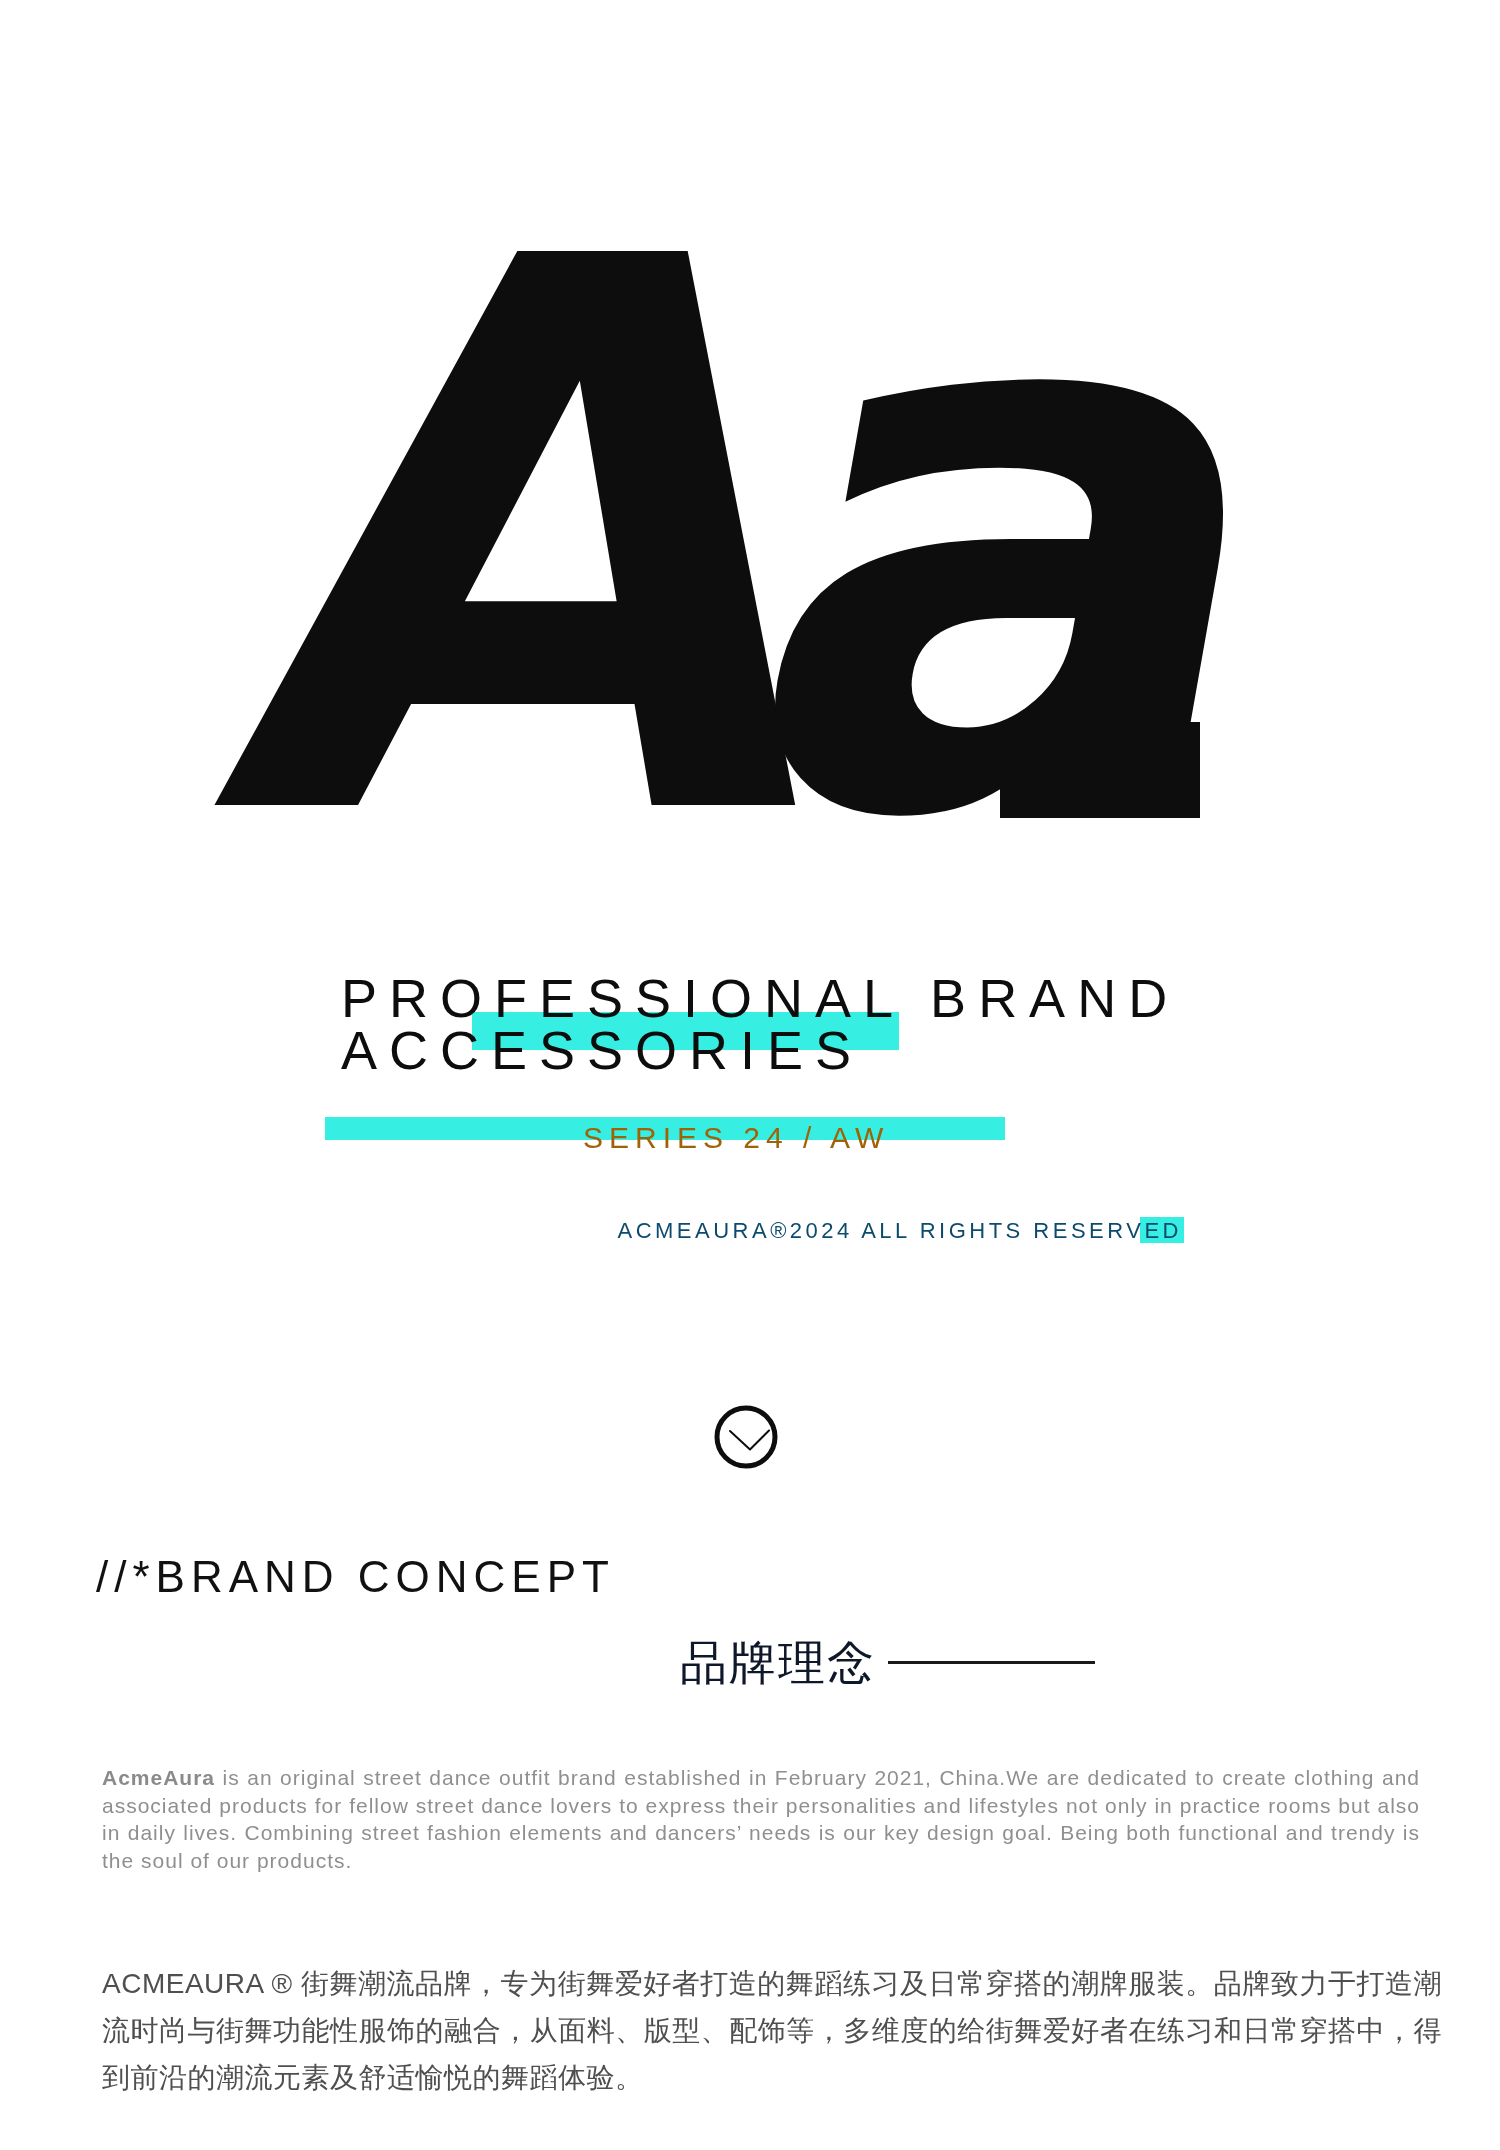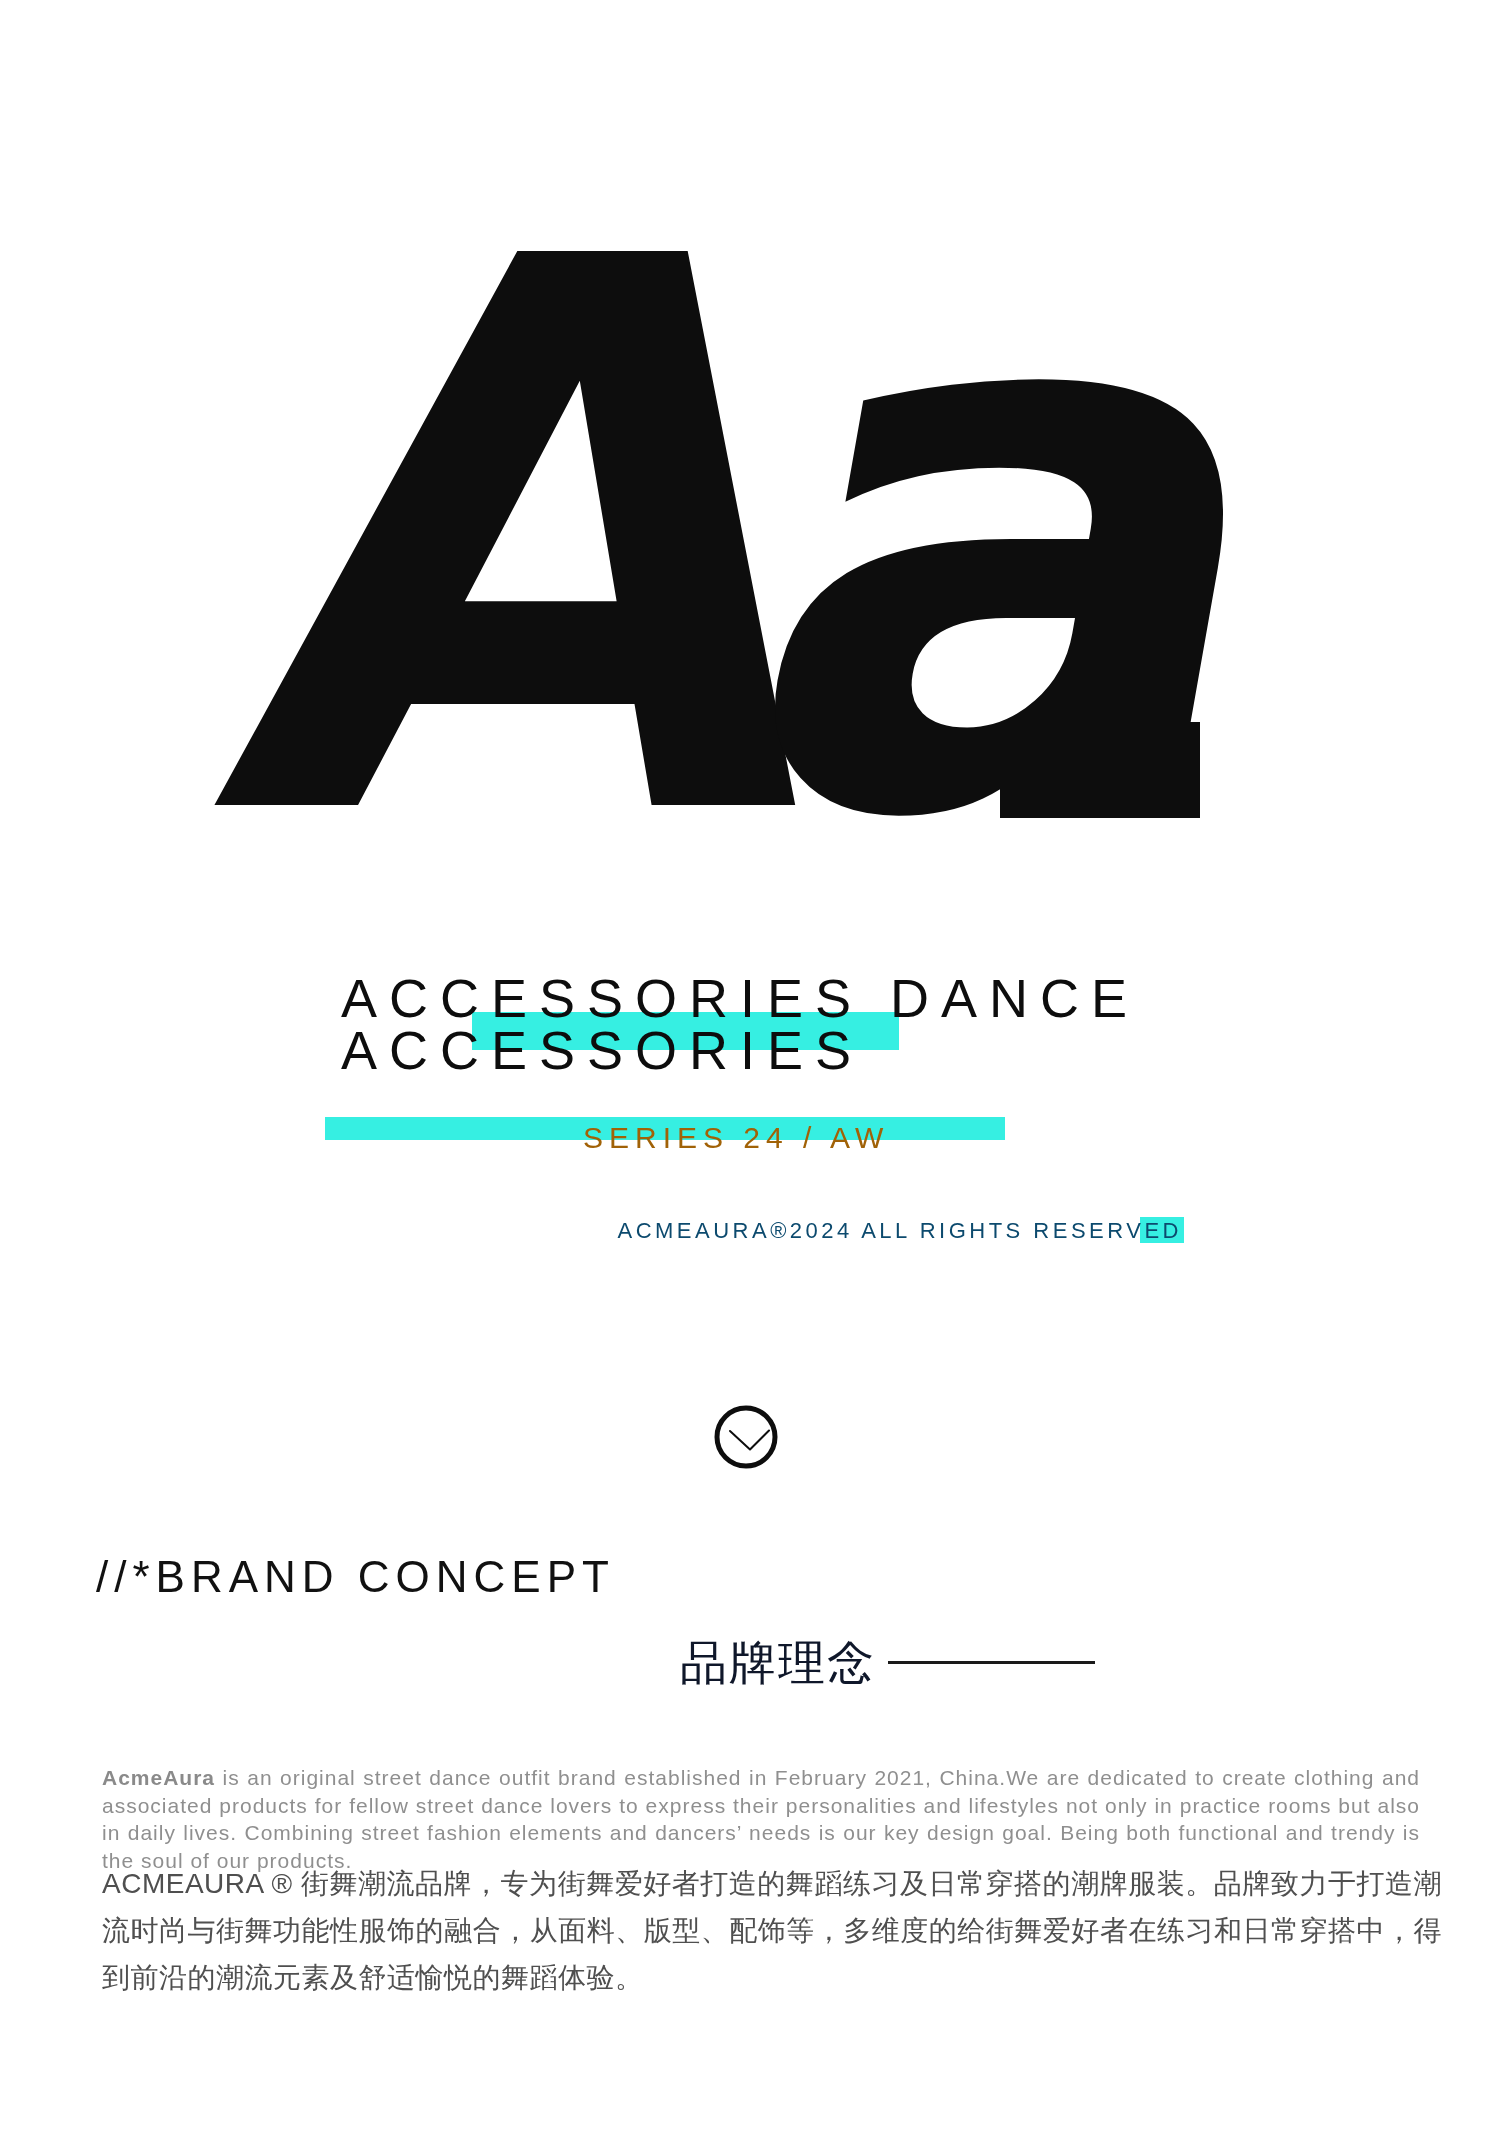--- a/index.html
+++ b/index.html
@@ -47,21 +47,21 @@
   .zh-divider{
     position:absolute;left:888px;top:1661px;width:207px;height:3px;background:#1a1a1a;
   }
   .intro-en{
     position:absolute;left:102px;top:1743px;width:1318px;
     font-size:21px;line-height:27.5px;letter-spacing:1px;
     color:#8f8f8f;text-align:justify;
   }
   .intro-en b{font-weight:bold;color:#8a8a8a;}
   .intro-zh{
-    position:absolute;left:102px;top:1832px;width:1340px;
+    position:absolute;left:102px;top:1932px;width:1340px;
     font-size:28px;line-height:47px;letter-spacing:0.5px;
     color:#4f4f4f;text-align:justify;
   }
 </style>
 </head>
 <body>
 
 <div class="page">
 
   <svg class="logo-svg" width="1200" height="760" viewBox="0 0 1200 760" aria-hidden="true">
@@ -69,21 +69,21 @@
       <text x="228" y="665" font-family="'DejaVu Sans', sans-serif" font-weight="bold" font-size="760" letter-spacing="-76">Aa</text>
     </g>
     <rect x="900" y="582" width="200" height="96" fill="#0d0d0d"></rect>
   </svg>
 
   <div class="accent-rect rect-accessories"></div>
   <div class="accent-rect rect-series"></div>
   <div class="accent-rect rect-rights"></div>
 
   <div class="title-block">
-    <div>ACCESSORIES DANCE</div>
+    <div>PROFESSIONAL BRAND</div>
     <div>ACCESSORIES</div>
   </div>
 
   <div class="series-label">SERIES 24 / AW</div>
 
   <div class="rights-line">ACMEAURA®2024 ALL RIGHTS RESERVED</div>
 
   <svg class="scroll-cue" width="68" height="68" viewBox="0 0 68 68">
     <circle cx="34" cy="34" r="29" fill="none" stroke="#0d0d0d" stroke-width="5"></circle>
     <polyline points="18,28 38,46.5 57,27.5" fill="none" stroke="#0d0d0d" stroke-width="2" stroke-linecap="round" stroke-linejoin="round"></polyline>

